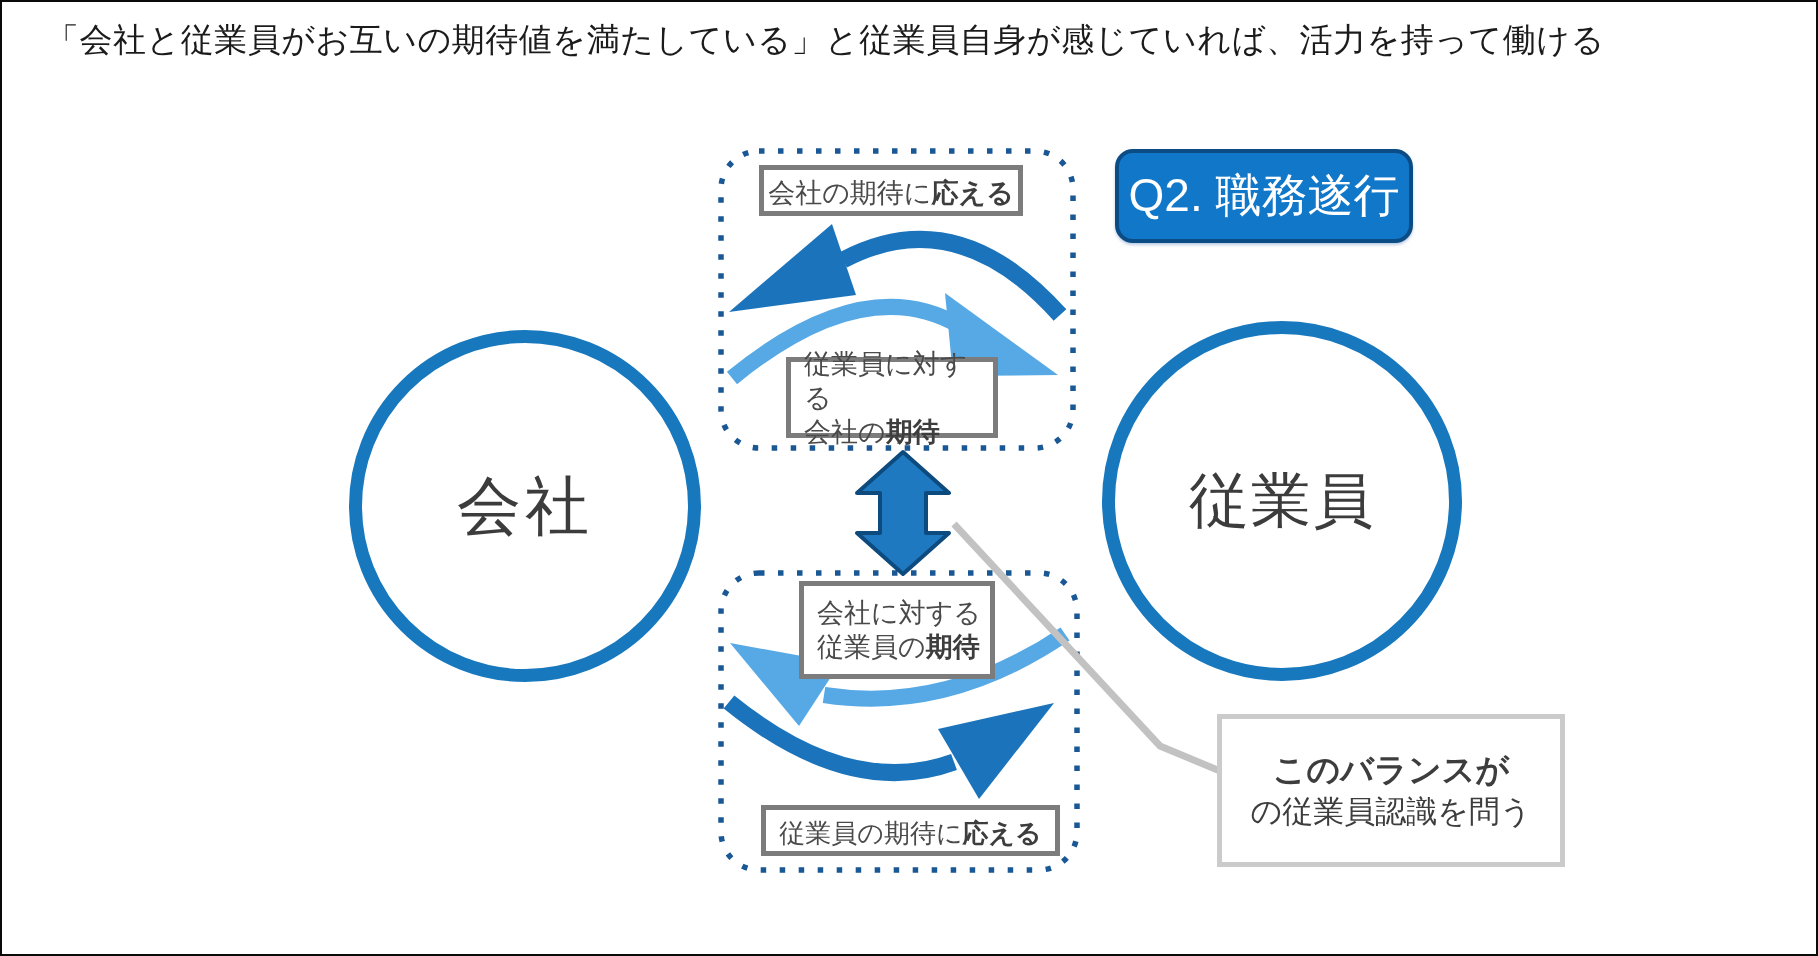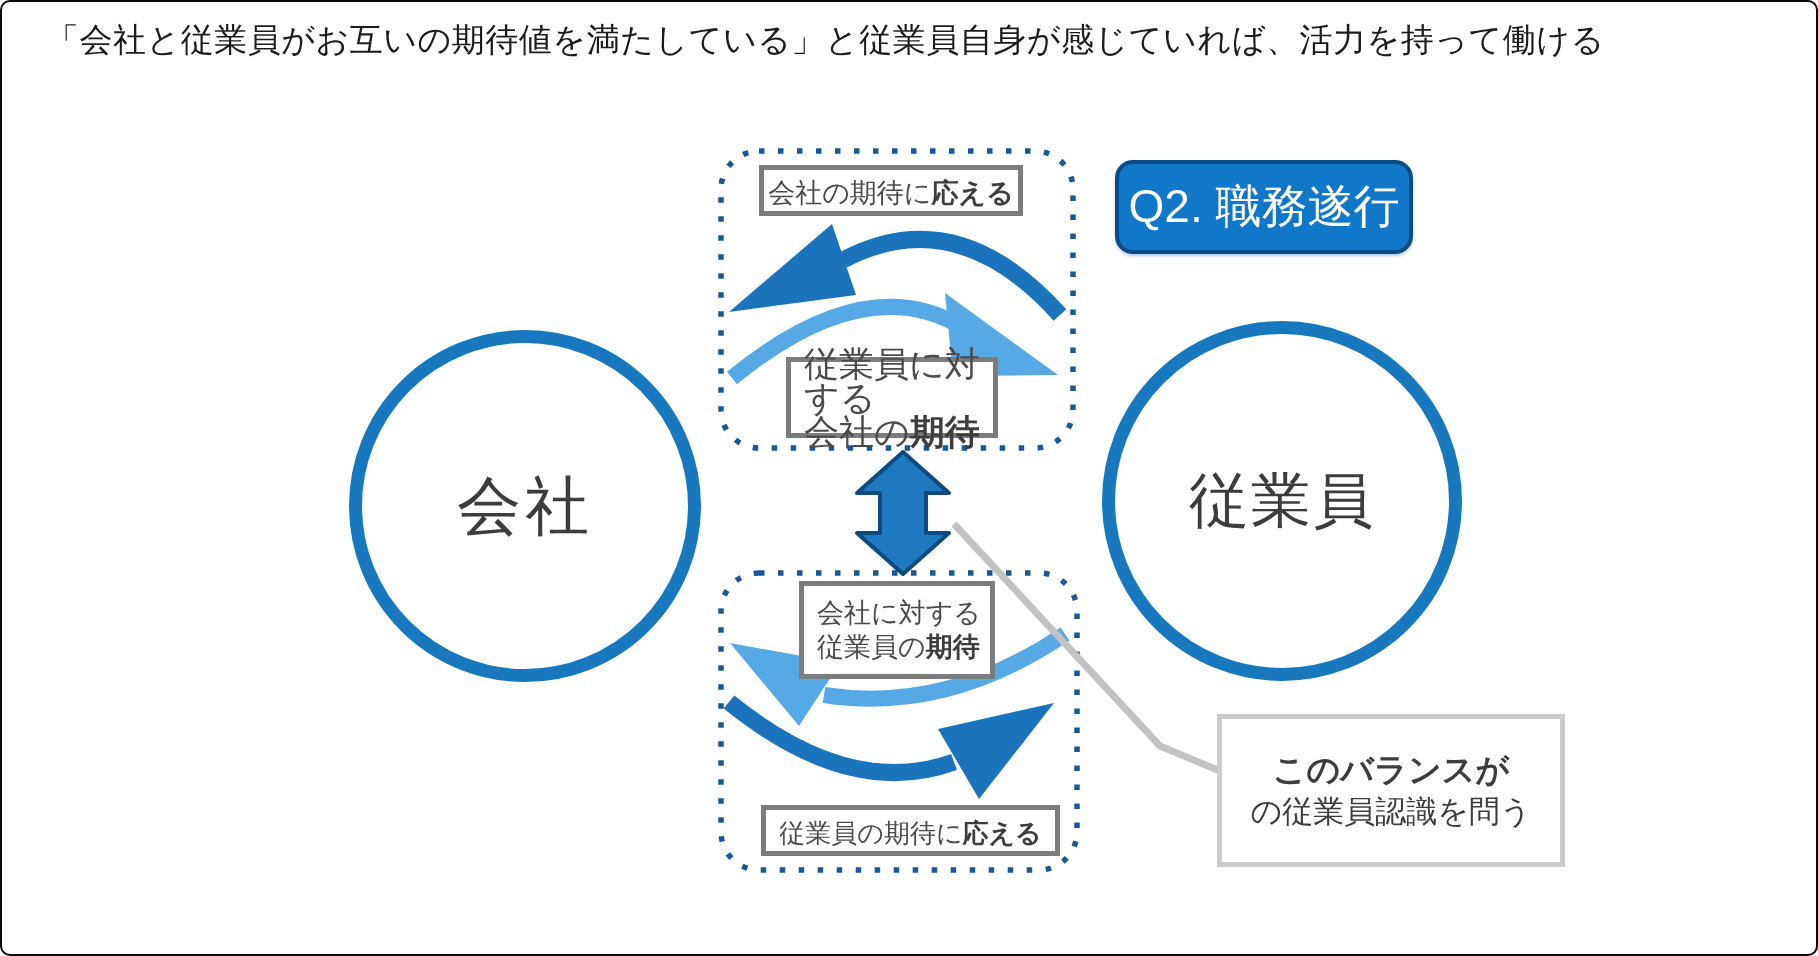--- a/index.html
+++ b/index.html
@@ -2,21 +2,21 @@
 <html><head>
 <meta charset="utf-8">
 <style>
   html, body { margin: 0; padding: 0; background: #ffffff; }
   .canvas {
     position: relative;
     width: 1818px;
     height: 956px;
     background: #ffffff;
     border: 2px solid #0a0a0a;
-    border-radius: 10px;
+    border-radius: 0;
     box-sizing: border-box;
     overflow: hidden;
     font-family: "Liberation Sans", sans-serif;
   }
   .title {
     position: absolute;
     left: 44px;
     top: 16px;
     font-size: 33px;
     color: #1b1b1b;
@@ -45,39 +45,39 @@
     border: 5px solid #7c7c7c;
     color: #4a4a4a;
     box-sizing: border-box;
     display: flex;
     flex-direction: column;
     justify-content: center;
   }
   .glabel .em { font-weight: bold; color: #3d3d3d; }
   .glabel.single { flex-direction: row; align-items: flex-end; justify-content: center; white-space: nowrap; }
   #label-top-outer    { left: 757px; top: 163px; width: 264px; height: 51px; font-size: 27px; }
-  #label-top-inner    { left: 784px; top: 355px; width: 212px; height: 81px; font-size: 35px; line-height: 34px; padding-left: 13px; }
+  #label-top-inner    { left: 784px; top: 355px; width: 212px; height: 81px; font-size: 27px; line-height: 34px; padding-left: 13px; }
   #label-bottom-inner { left: 797px; top: 579px; width: 196px; height: 98px; font-size: 27px; line-height: 34px; padding-left: 13px; }
   #label-bottom-outer { left: 759px; top: 803px; width: 299px; height: 51px; font-size: 26px; }
 
   .badge {
     position: absolute;
     background: #1177c9;
     border: 4px solid #0b4c85;
     border-radius: 18px;
     color: #ffffff;
     display: flex;
     align-items: center;
     justify-content: center;
     font-size: 46px;
     box-sizing: border-box;
     white-space: nowrap;
     box-shadow: 0 2px 3px rgba(60,110,180,0.35);
   }
-  #badge-q2 { left: 1113px; top: 147px; width: 298px; height: 94px; margin-top: 11px; }
+  #badge-q2 { left: 1113px; top: 147px; width: 298px; height: 94px; }
   #badge-q1 { left: 375px; top: 766px; width: 298px; height: 100px; }
 
   .callout {
     position: absolute;
     left: 1215px; top: 712px; width: 348px; height: 153px;
     background: #ffffff;
     border: 5px solid #cbcbcb;
     box-sizing: border-box;
     display: flex;
     flex-direction: column;

